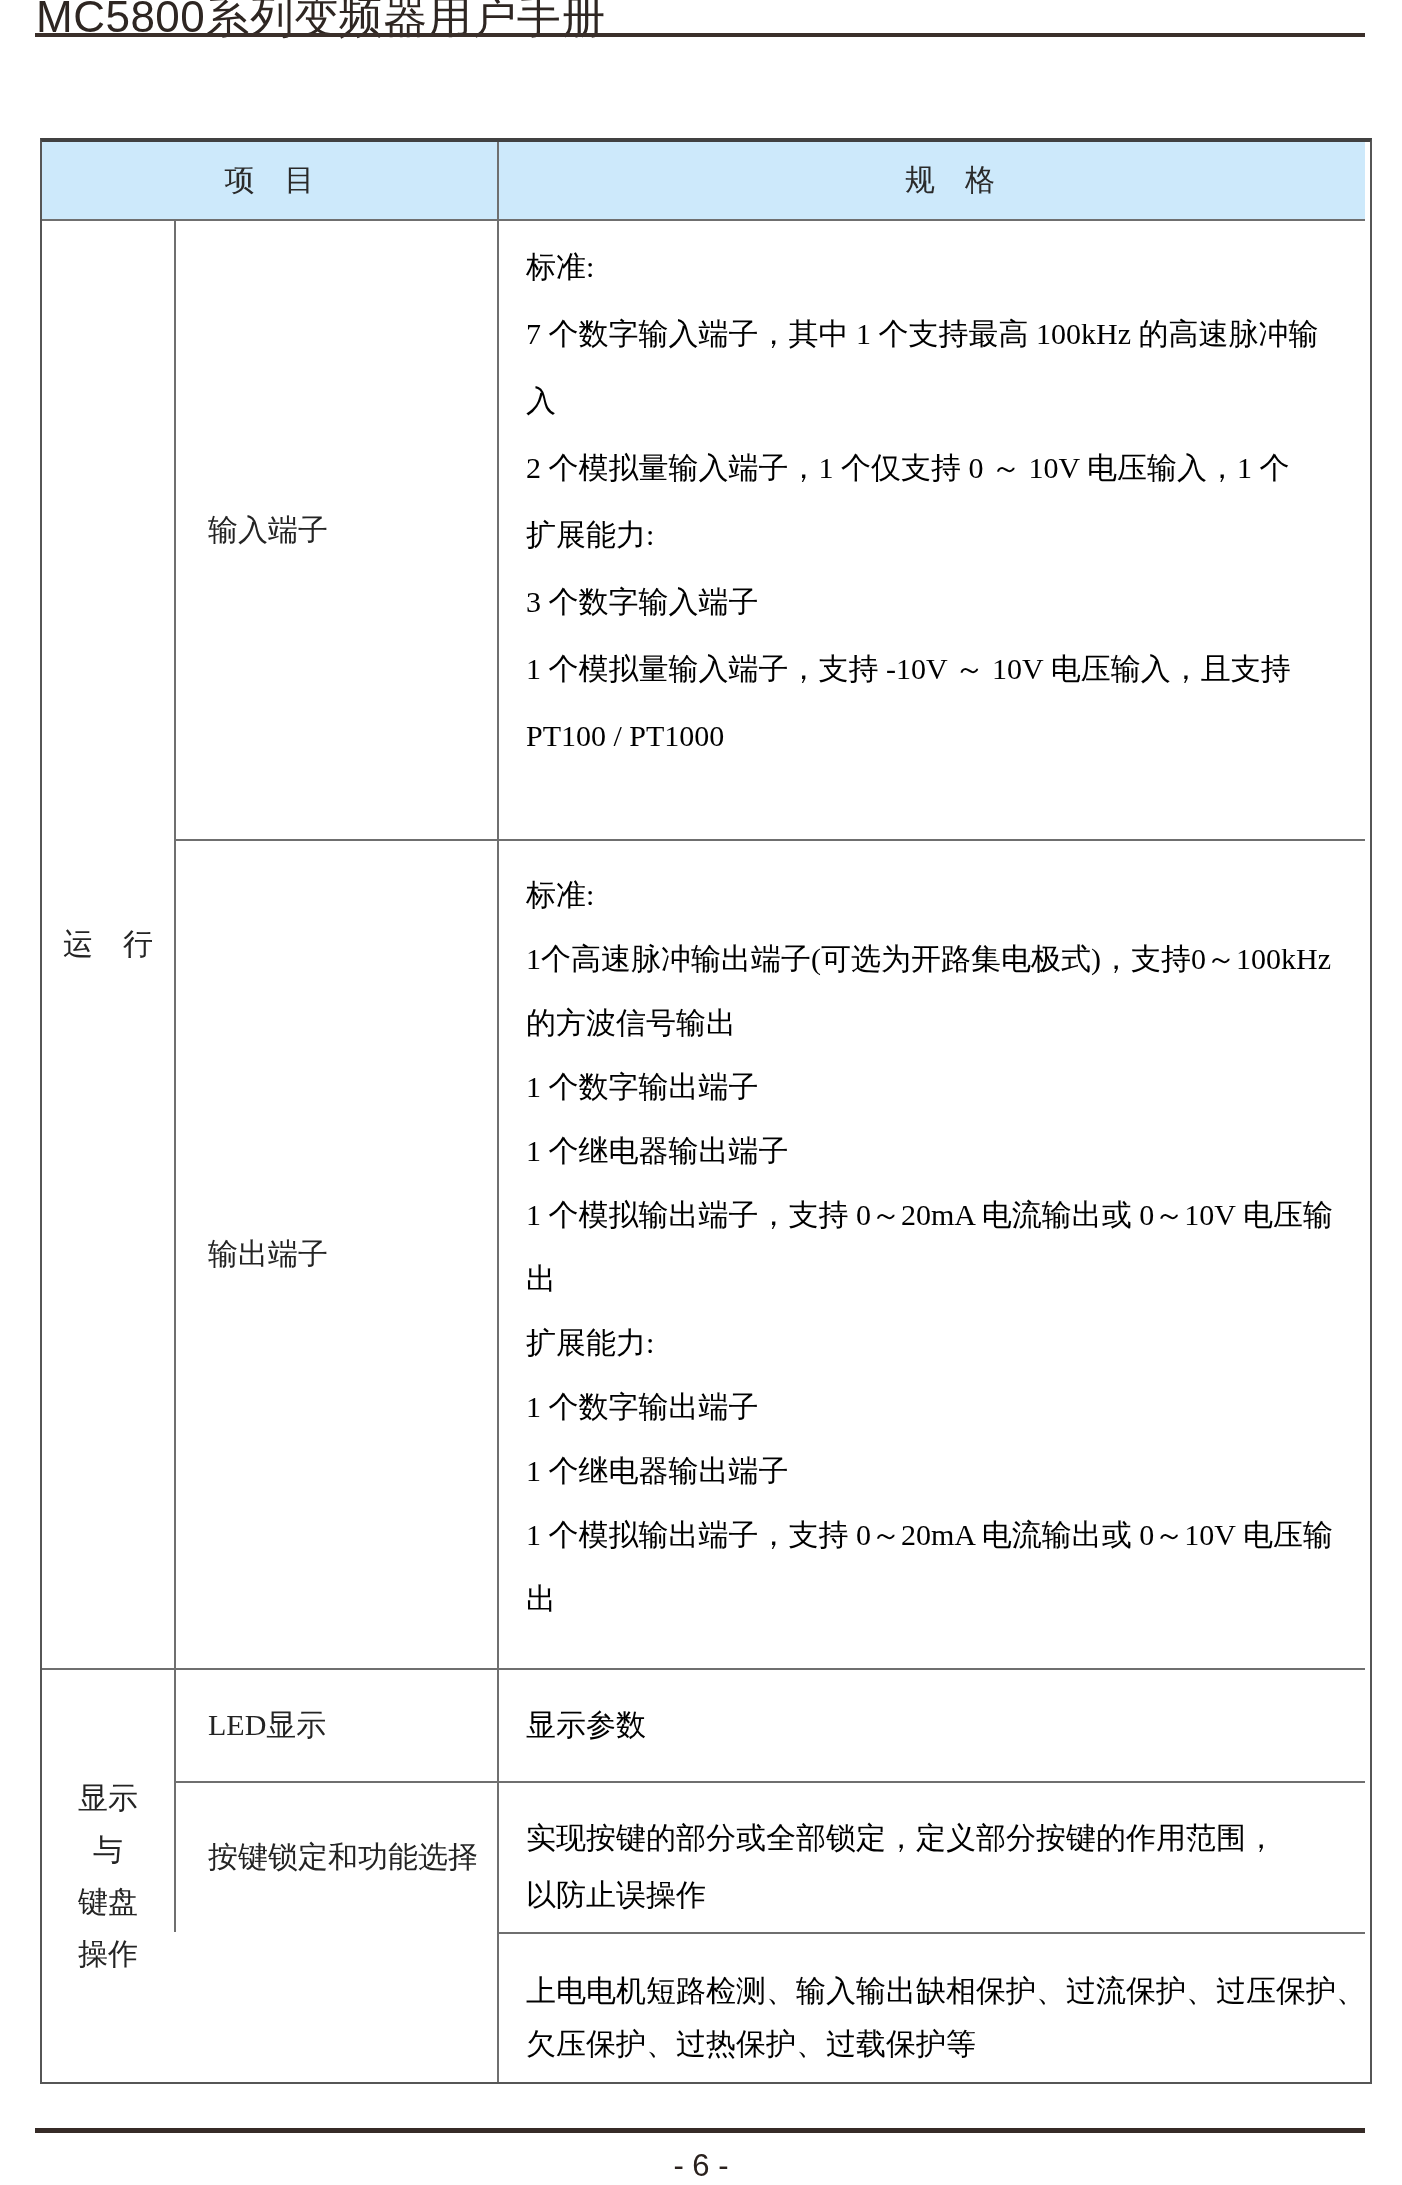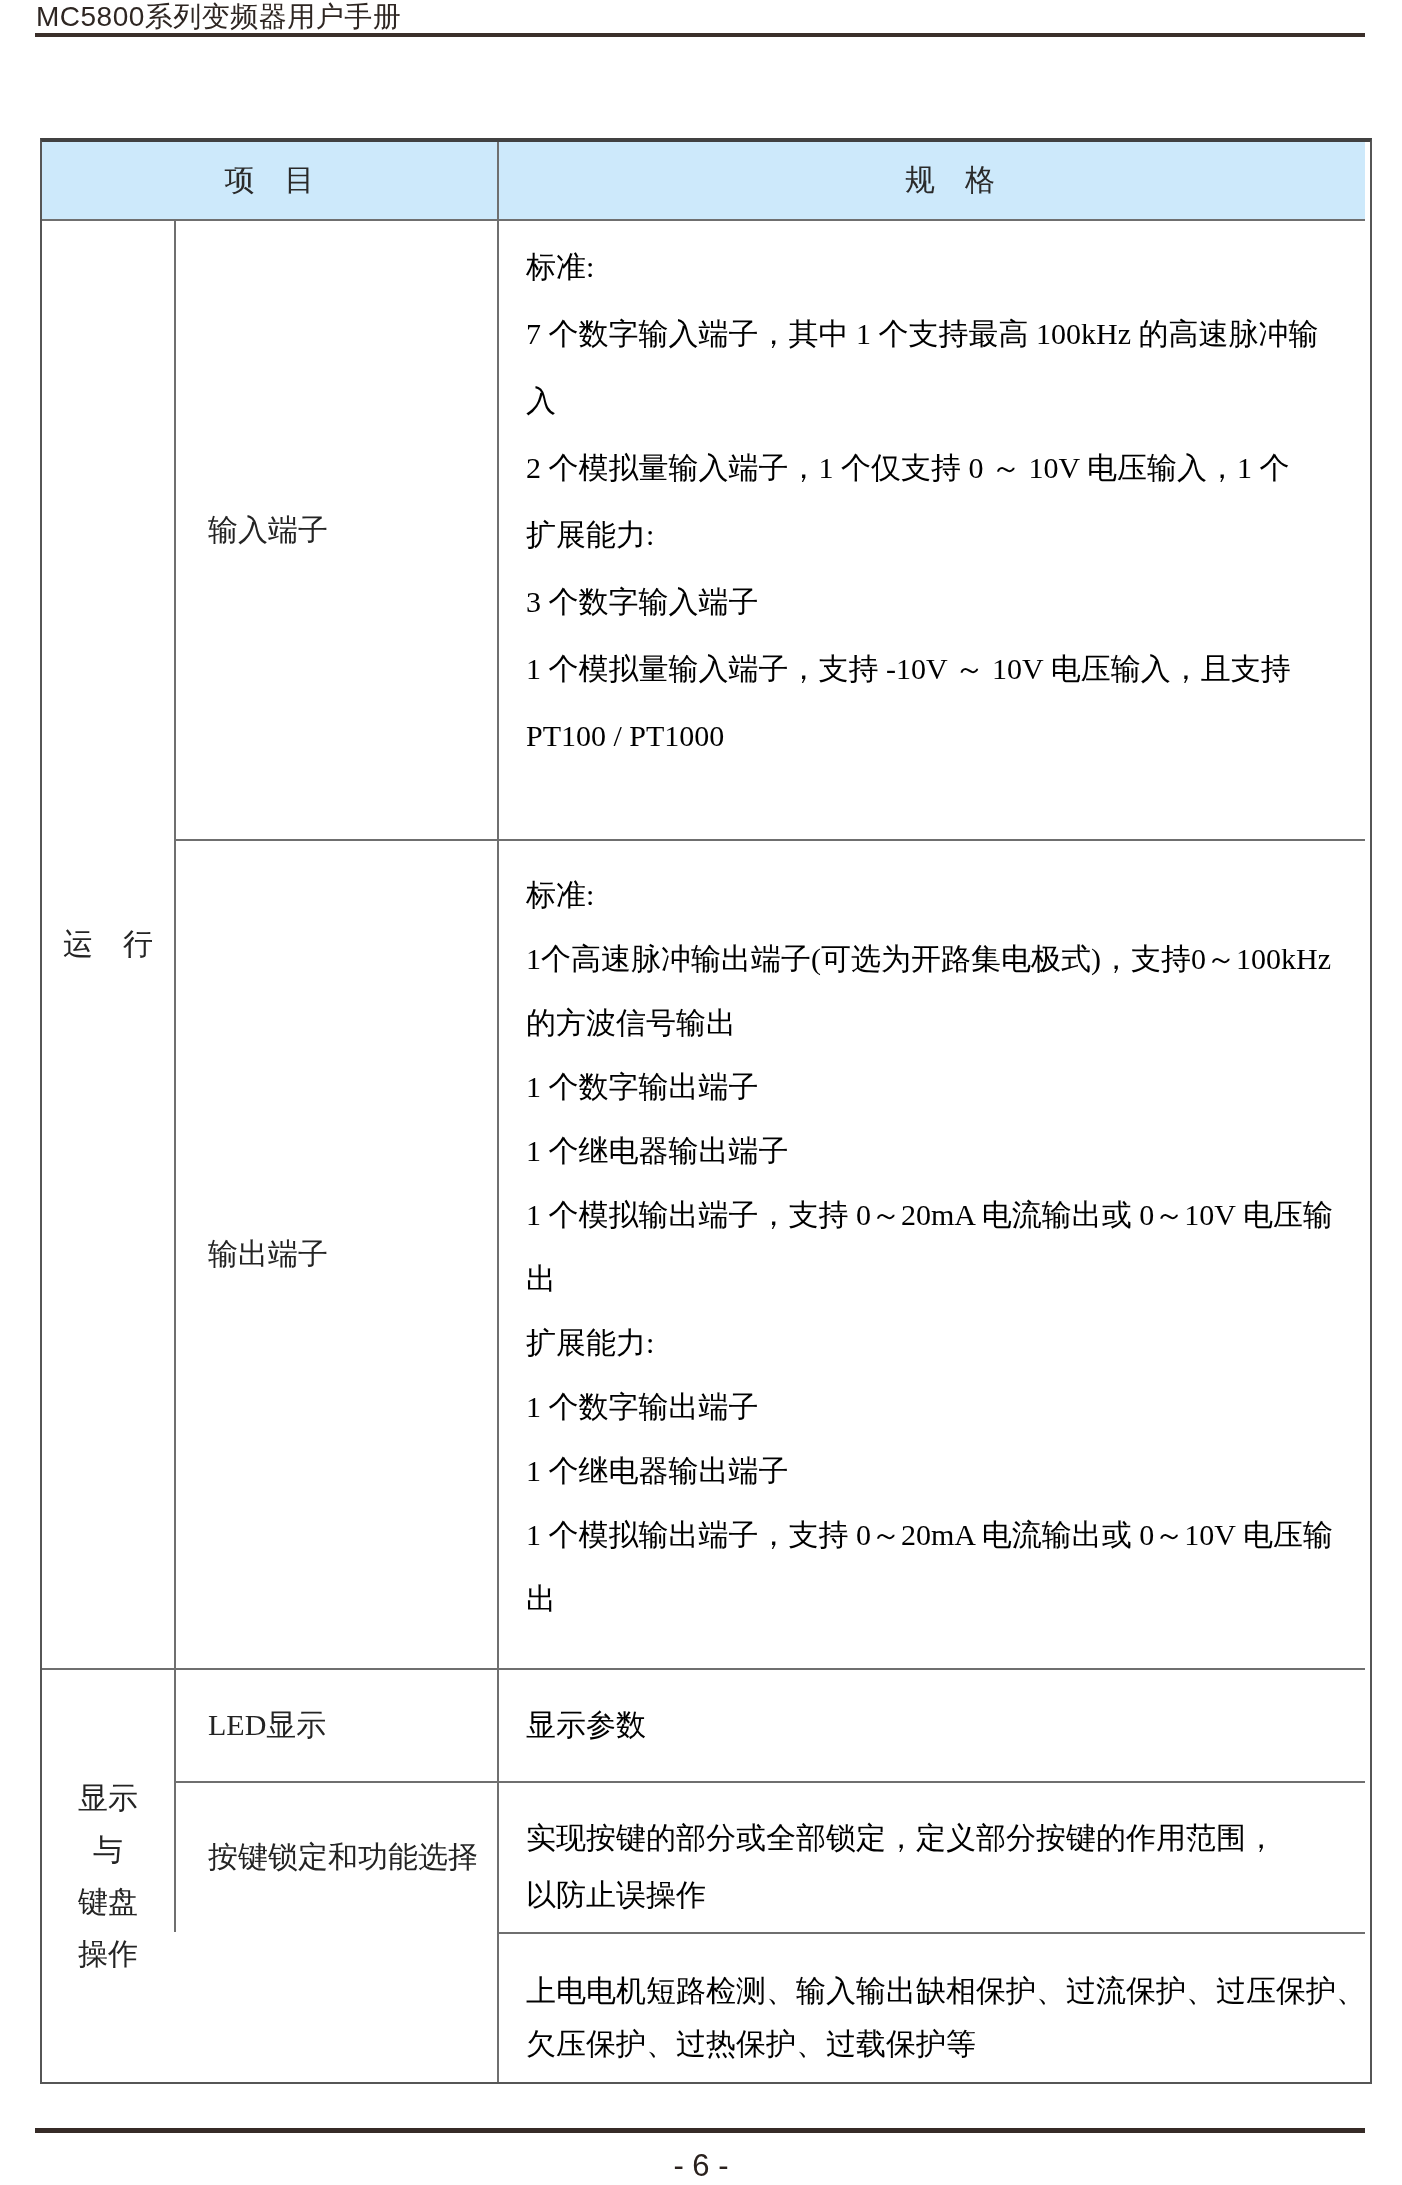--- a/index.html
+++ b/index.html
@@ -10,21 +10,21 @@
     background:#ffffff;
     font-family:"Liberation Serif","DejaVu Serif",serif;
     color:#241e1b;
     overflow:hidden;
   }
   .doc-title{
     position:absolute;
     left:36px;
     top:0px;
     font-family:"Liberation Sans","DejaVu Sans",sans-serif;
-    font-size:28px;
+    font-size:44px;
     line-height:34px;
     color:#2e2622;
     letter-spacing:0.5px;
     white-space:nowrap;
   }
   .title-rule{
     position:absolute;
     left:35px;
     top:33px;
     width:1330px;

